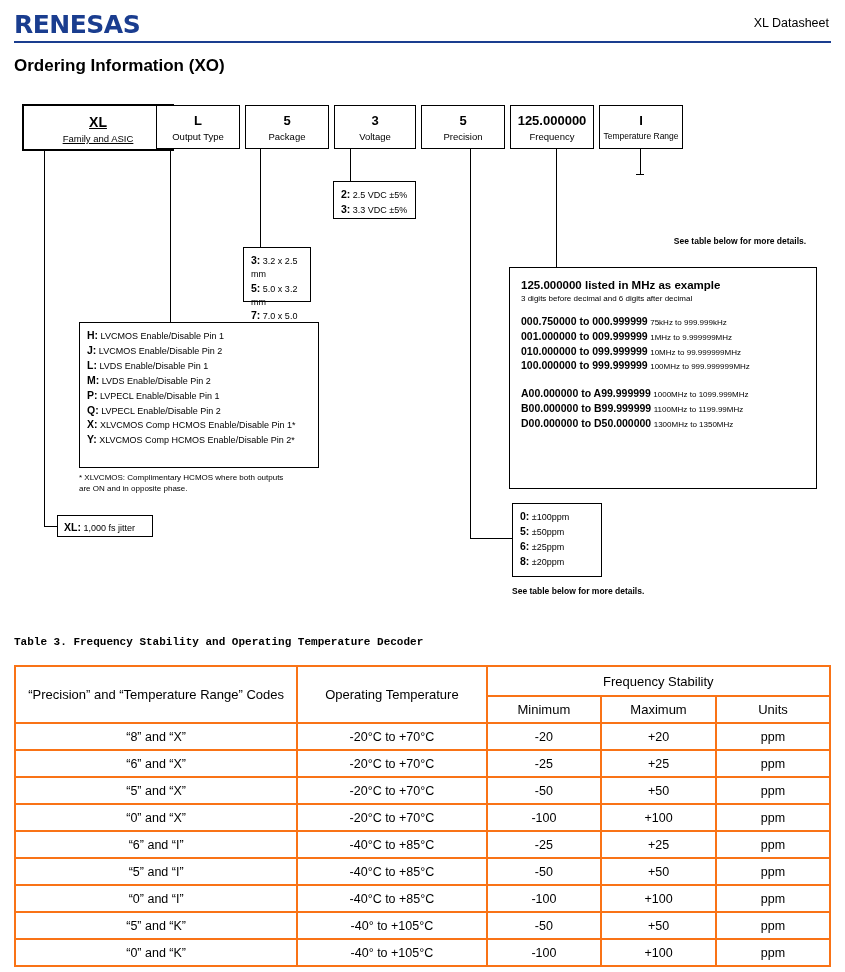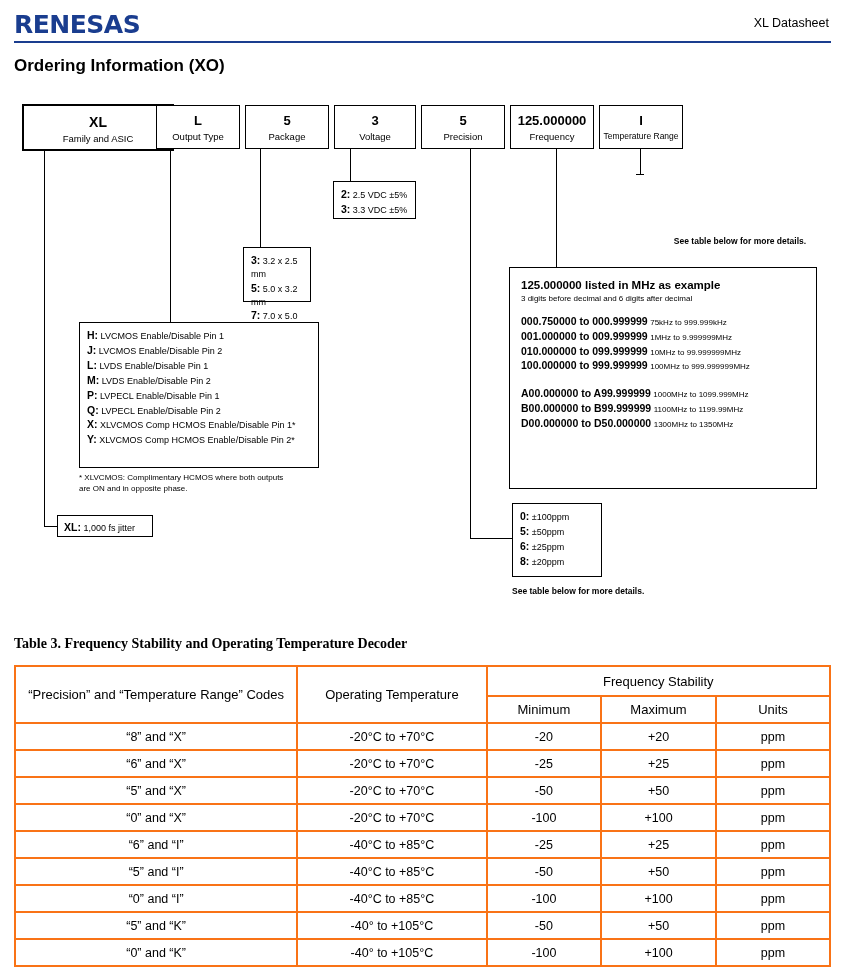--- a/index.html
+++ b/index.html
@@ -121,23 +121,23 @@
   .ln {
     position: absolute;
     background: #000;
   }
   .lnv { width: 1px; }
   .lnh { height: 1px; }
   
   .table-title {
     position: absolute;
     left: 14px; top: 636px;
-    font-size: 14px;
-    font-weight: bold;
-    font-family: Liberation Serif, serif;
+    font-size: 11px;
+    font-weight: bold;
+    font-family: Liberation Mono, monospace;
   }
   table.decoder {
     position: absolute;
     left: 14px; top: 665px;
     width: 817px;
     border-collapse: collapse;
     font-size: 12.5px;
     font-family: "Liberation Sans", sans-serif;
   }
   table.decoder td, table.decoder th {
@@ -164,21 +164,21 @@
 <div class="page">
 
   <div class="header">
     <div class="logo">RENESAS</div>
     <div class="header-right">XL Datasheet</div>
     <div class="header-rule"></div>
   </div>
 
   <div class="page-title">Ordering Information (XO)</div>
 
-  <div class="codebox first" style="left:22px; top:104px; width:152px; height:47px;">
+  <div class="codebox first" style="left:22px; top:104px; width:152px; height:47px;text-decoration:underline;">
     <div class="code">XL</div>
     <div class="sub">Family and ASIC</div>
   </div>
 
   <div class="codebox" style="left:156px; top:105px; width:84px; height:44px;">
     <div class="code">L</div>
     <div class="sub">Output Type</div>
   </div>
 
   <div class="codebox" style="left:245px; top:105px; width:84px; height:44px;">

